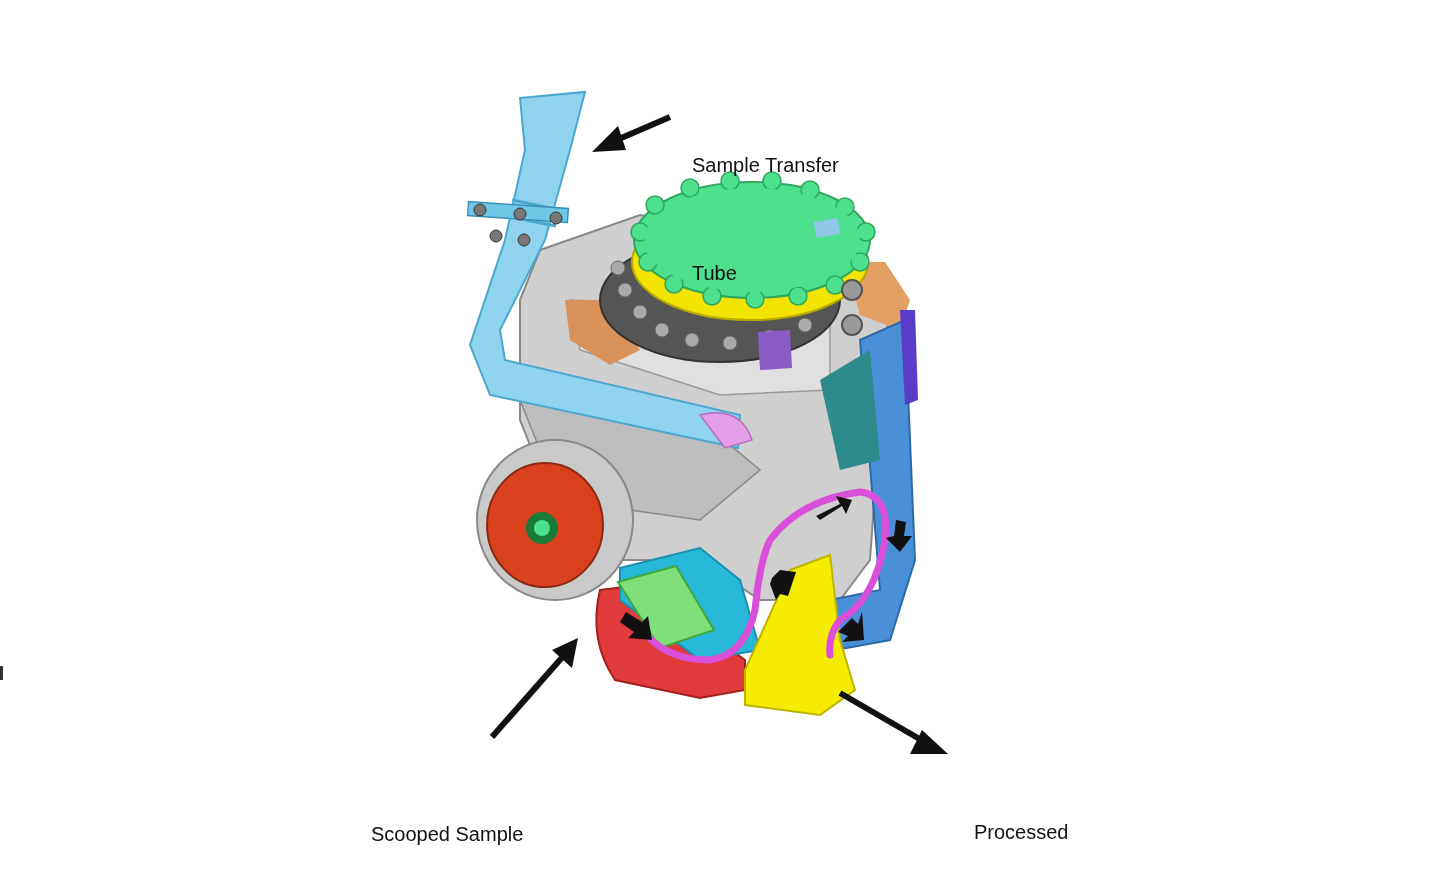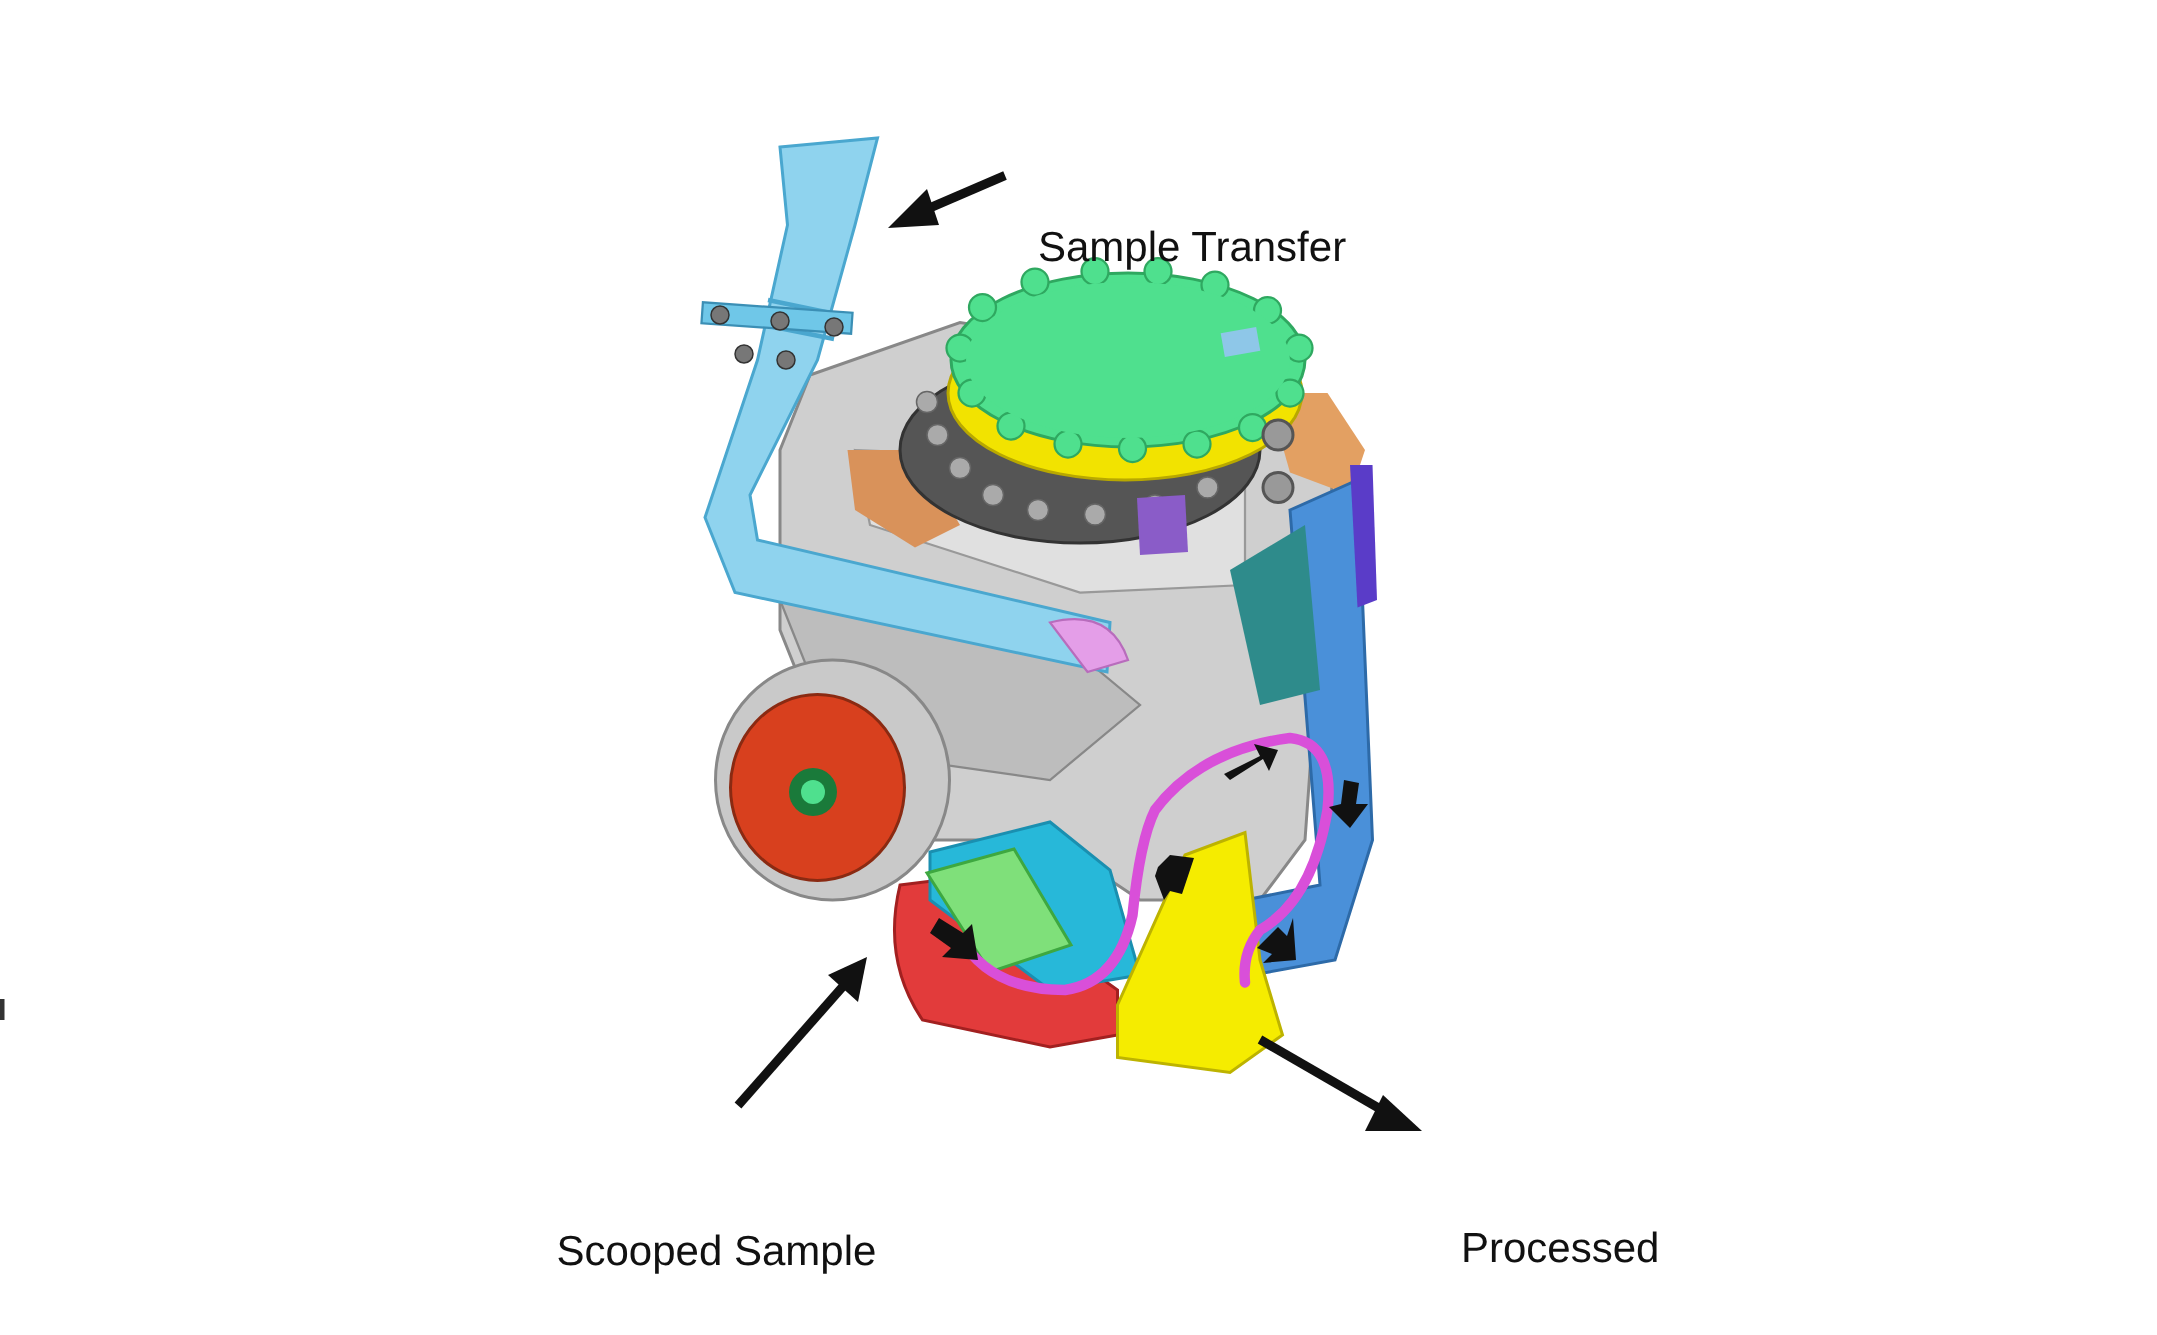--- a/index.html
+++ b/index.html
@@ -1,18 +1,18 @@
 <!DOCTYPE html>
 <html><head>
 <meta charset="utf-8">
 <style>
   html, body { margin:0; padding:0; background:#ffffff; }
   body { width:1438px; height:890px; position:relative; overflow:hidden;
          font-family:"Liberation Sans", sans-serif; }
-  .label { position:absolute; font-size:28px; line-height:36px; color:#111; white-space:pre; }
+  .label { position:absolute; font-size:20px; line-height:36px; color:#111; white-space:pre; }
   svg.diagram { position:absolute; left:0; top:0; }
 </style>
 </head>
 <body>
 
 <svg class="diagram" width="1438" height="890" viewBox="0 0 1438 890">
 
   <rect x="0" y="666" width="3" height="14" fill="#333"></rect>
 
   <g>
@@ -118,20 +118,21 @@
     <polygon points="592,152 618,126 626,150" stroke="none"></polygon>
     <line x1="492" y1="737" x2="566" y2="653"></line>
     <polygon points="578,638 552,650 572,668" stroke="none"></polygon>
     <line x1="840" y1="693" x2="930" y2="745"></line>
     <polygon points="948,754 922,730 910,754" stroke="none"></polygon>
   </g>
 </svg>
 
 <div class="label" style="left:692px; top:75px;">
   <div>Sample Transfer</div>
+  <div>Tube</div>
 </div>
 <div class="label" style="left:371px; top:744px;">
   <div>Scooped Sample</div>
   
 </div>
 <div class="label" style="left:974px; top:742px;">
   <div>Processed</div>
   
 </div>
 

